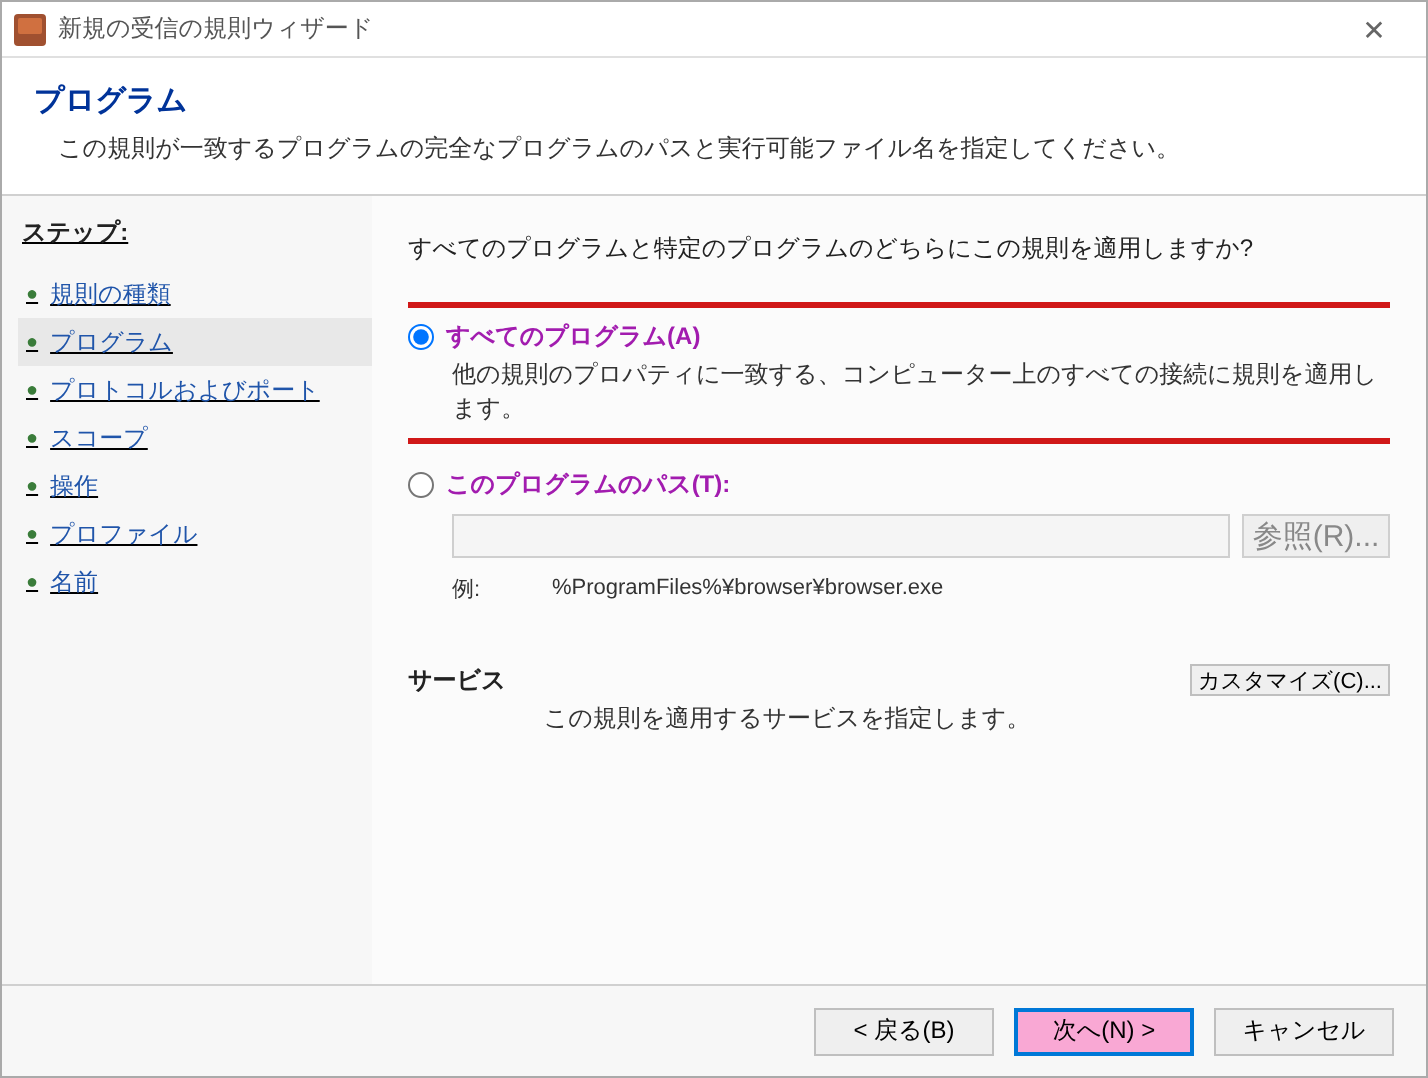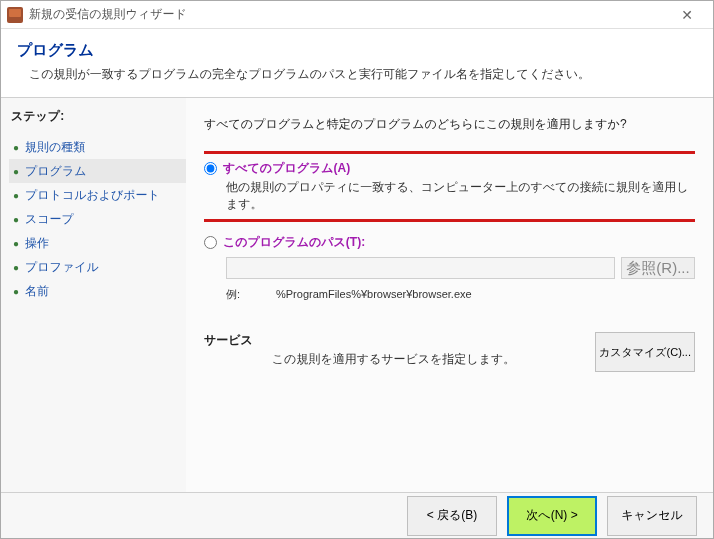--- a/index.html
+++ b/index.html
@@ -7,21 +7,21 @@
     .window { width: 714px; height: 539px; background: #fff; border: 1px solid #aaa; display: flex; flex-direction: column; }
     .titlebar { height: 28px; display: flex; align-items: center; padding: 0 6px; background: #fff; border-bottom: 1px solid #e0e0e0; justify-content: flex-end; }
     .titlebar-icon { width: 16px; height: 16px; margin-right: 6px; background: #a05030; border-radius: 2px; position: relative; }
     .titlebar-icon::before { content: ""; position: absolute; top: 2px; left: 2px; right: 2px; bottom: 6px; background: #d07040; border-radius: 1px; }
     .titlebar-text { font-size: 12px; color: #555; flex: 1; }
     .close-btn { width: 40px; height: 26px; display: flex; align-items: center; justify-content: center; color: #666; font-size: 14px; cursor: pointer; }
     .header-panel { background: #fff; padding: 12px 16px 14px; border-bottom: 1px solid #d0d0d0; }
     .header-title { font-size: 15px; font-weight: bold; color: #003399; margin-bottom: 6px; }
     .header-sub { font-size: 12px; color: #333; padding-left: 12px; }
     .body-area { flex: 1; display: flex; background: #f7f7f7; }
-    .sidebar { width: 185px; background: #f7f7f7; padding: 10px 0 0 8px; }
+    .sidebar { width: 185px; background: #f7f7f7; padding: 10px 0 0 8px; text-decoration: underline; }
     .side-heading { font-size: 12px; font-weight: bold; color: #222; margin-bottom: 10px; padding-left: 2px; }
     .step { display: flex; align-items: center; height: 24px; font-size: 12px; color: #2055aa; cursor: default; padding-left: 4px; }
     .step.active { background: #e8e8e8; }
     .bullet { color: #3a7c3a; font-size: 10px; margin-right: 6px; }
     .main { flex: 1; padding: 18px 18px 0 18px; position: relative; background: #fbfbfb; }
     .question { font-size: 12px; color: #222; margin-bottom: 18px; }
     .redline { height: 3px; background: #d01818; margin: 6px 0; }
     .opt-group { margin: 0 0 4px 0; }
     .opt-row { display: flex; align-items: flex-start; gap: 6px; }
     .opt-row input[type=radio] { margin-top: 2px; }
@@ -30,24 +30,24 @@
     .path-area { margin-left: 22px; margin-top: 6px; display: flex; gap: 6px; align-items: center; }
     .path-input { flex: 1; height: 22px; border: 1px solid #cfcfcf; background: #f5f5f5; font-size: 12px; padding: 0 4px; color: #888; }
     .browse-btn { height: 22px; width: 74px; font-size: 15px; background: #efefef; border: 1px solid #cfcfcf; color: #888; cursor: default; }
     .example-row { display: flex; margin-left: 22px; margin-top: 8px; font-size: 11px; color: #333; }
     .example-lbl { width: 50px; }
     .example-vals { line-height: 1.4; }
     .service-block { margin-top: 30px; display: flex; align-items: flex-start; gap: 12px; }
     .service-text { flex: 1; }
     .service-title { font-size: 12px; font-weight: bold; color: #222; }
     .service-desc { font-size: 12px; color: #333; margin-top: 2px; text-align: center; }
-    .customize-btn { height: 40px; width: 100px; font-size: 11px; background: #efefef; border: 1px solid #bfbfbf; cursor: pointer; }
+    .customize-btn { height: 16px; width: 100px; font-size: 11px; background: #efefef; border: 1px solid #bfbfbf; cursor: pointer; }
     .footer { height: 46px; display: flex; align-items: center; justify-content: flex-end; gap: 10px; padding: 0 16px; border-top: 1px solid #d0d0d0; background: #f7f7f7; }
-    .nav-btn { height: 40px; width: 90px; font-size: 12px; background: #efefef; border: 1px solid #bfbfbf; cursor: pointer; }
-    .nav-btn.primary { border: 2px solid #0078d7; background: #bef264; }
+    .nav-btn { height: 24px; width: 90px; font-size: 12px; background: #efefef; border: 1px solid #bfbfbf; cursor: pointer; }
+    .nav-btn.primary { border: 2px solid #0078d7; background: #f9a8d4; }
   </style>
 </head>
 <body>
 
 <div class="window">
 
   <div class="titlebar">
     <div class="titlebar-icon"></div>
     <div class="titlebar-text">新規の受信の規則ウィザード</div>
     <div class="close-btn">

